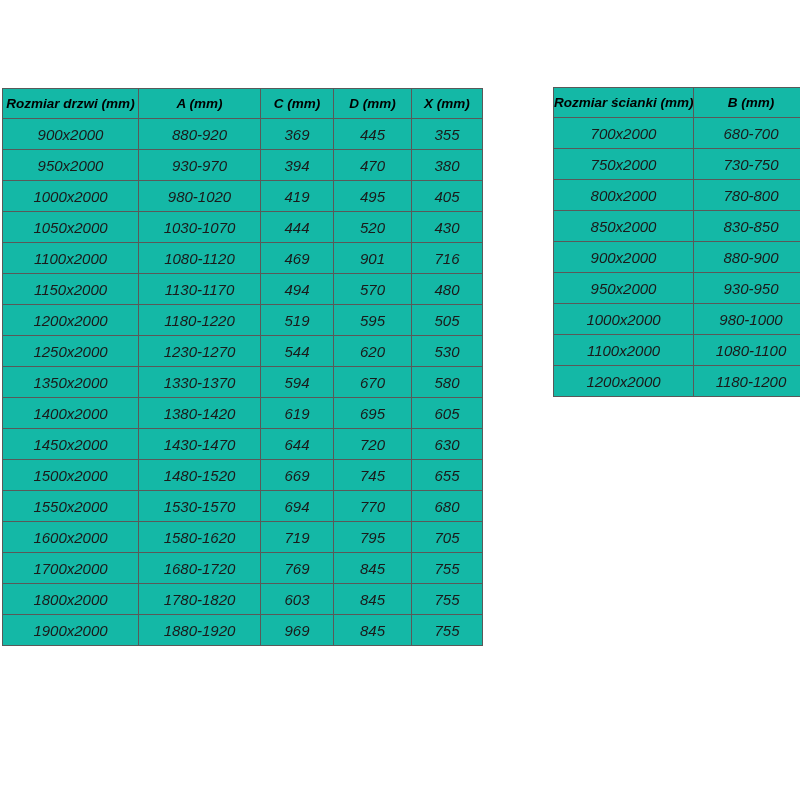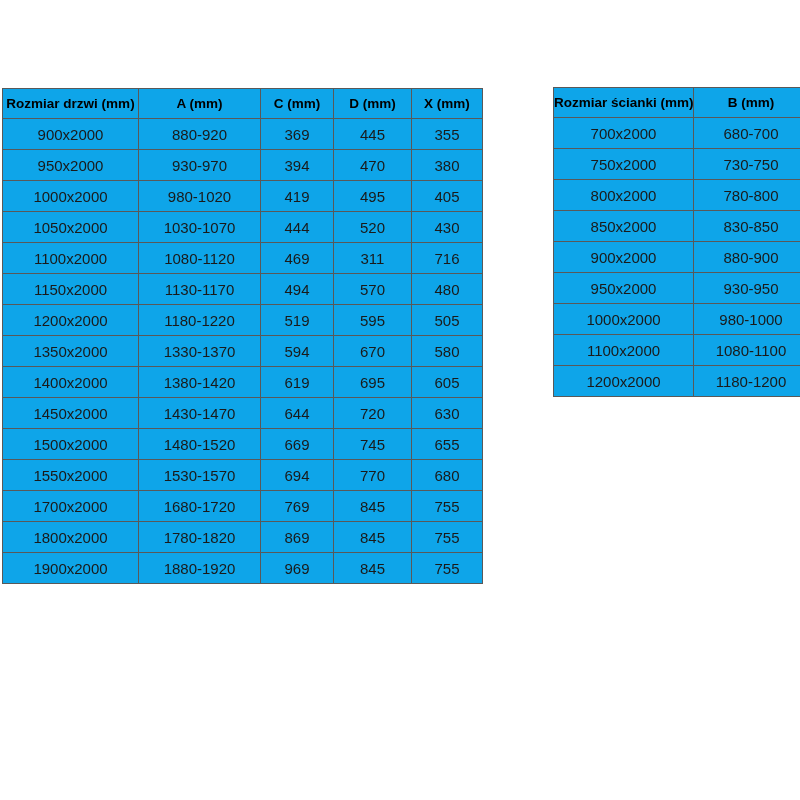--- a/index.html
+++ b/index.html
@@ -8,21 +8,22 @@
     background: #ffffff;
     font-family: "Liberation Sans", sans-serif;
     color: #1a1a1a;
     position: relative;
     overflow: hidden;
   }
   .spec-table {
     position: absolute;
     border-collapse: collapse;
     table-layout: fixed;
-    background: #0ea5e9;
+    background: #14b8a6;
+    font-style: italic;
   }
   .spec-table th, .spec-table td {
     border: 1px solid #595959;
     text-align: center;
     vertical-align: middle;
     overflow: hidden;
     white-space: nowrap;
   }
   .spec-table th {
     font-weight: bold;
@@ -93,38 +94,45 @@
         <td>1050x2000</td>
         <td>1030-1070</td>
         <td>444</td>
         <td>520</td>
         <td>430</td>
       </tr>
       <tr>
         <td>1100x2000</td>
         <td>1080-1120</td>
         <td>469</td>
-        <td>311</td>
+        <td>901</td>
         <td>716</td>
       </tr>
       <tr>
         <td>1150x2000</td>
         <td>1130-1170</td>
         <td>494</td>
         <td>570</td>
         <td>480</td>
       </tr>
       <tr>
         <td>1200x2000</td>
         <td>1180-1220</td>
         <td>519</td>
         <td>595</td>
         <td>505</td>
       </tr>
       <tr>
+        <td>1250x2000</td>
+        <td>1230-1270</td>
+        <td>544</td>
+        <td>620</td>
+        <td>530</td>
+      </tr>
+      <tr>
         <td>1350x2000</td>
         <td>1330-1370</td>
         <td>594</td>
         <td>670</td>
         <td>580</td>
       </tr>
       <tr>
         <td>1400x2000</td>
         <td>1380-1420</td>
         <td>619</td>
@@ -146,30 +154,37 @@
         <td>655</td>
       </tr>
       <tr>
         <td>1550x2000</td>
         <td>1530-1570</td>
         <td>694</td>
         <td>770</td>
         <td>680</td>
       </tr>
       <tr>
+        <td>1600x2000</td>
+        <td>1580-1620</td>
+        <td>719</td>
+        <td>795</td>
+        <td>705</td>
+      </tr>
+      <tr>
         <td>1700x2000</td>
         <td>1680-1720</td>
         <td>769</td>
         <td>845</td>
         <td>755</td>
       </tr>
       <tr>
         <td>1800x2000</td>
         <td>1780-1820</td>
-        <td>869</td>
+        <td>603</td>
         <td>845</td>
         <td>755</td>
       </tr>
       <tr>
         <td>1900x2000</td>
         <td>1880-1920</td>
         <td>969</td>
         <td>845</td>
         <td>755</td>
       </tr>

